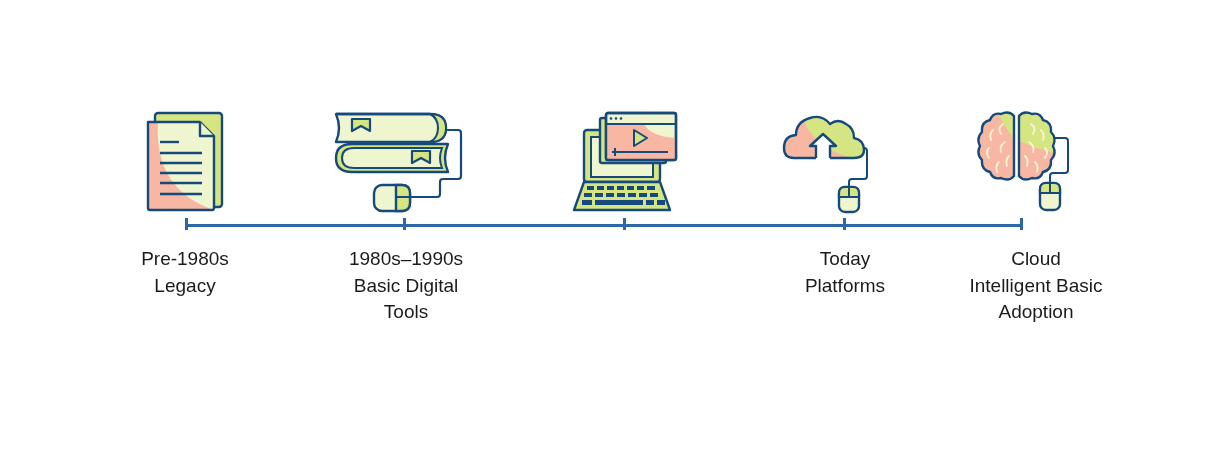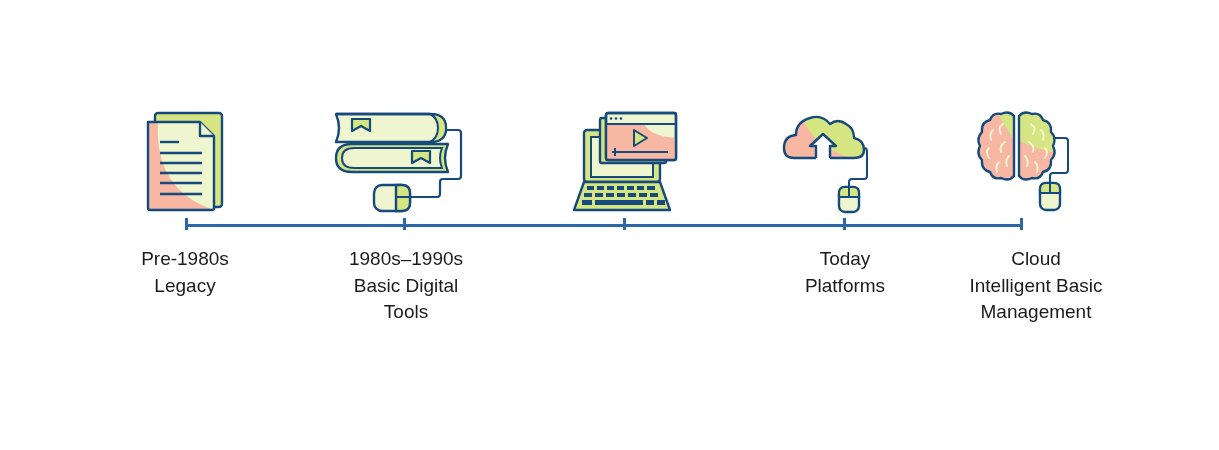--- a/index.html
+++ b/index.html
@@ -189,16 +189,16 @@
 
 
   <div class="label" style="left:845px">
     <span>Today</span>
     <span>Platforms</span>
   </div>
 
   <div class="label" style="left:1036px">
     <span>Cloud</span>
     <span>Intelligent Basic</span>
-    <span>Management</span>
+    <span>Adoption</span>
   </div>
 
 </div>
 
 </body></html>

